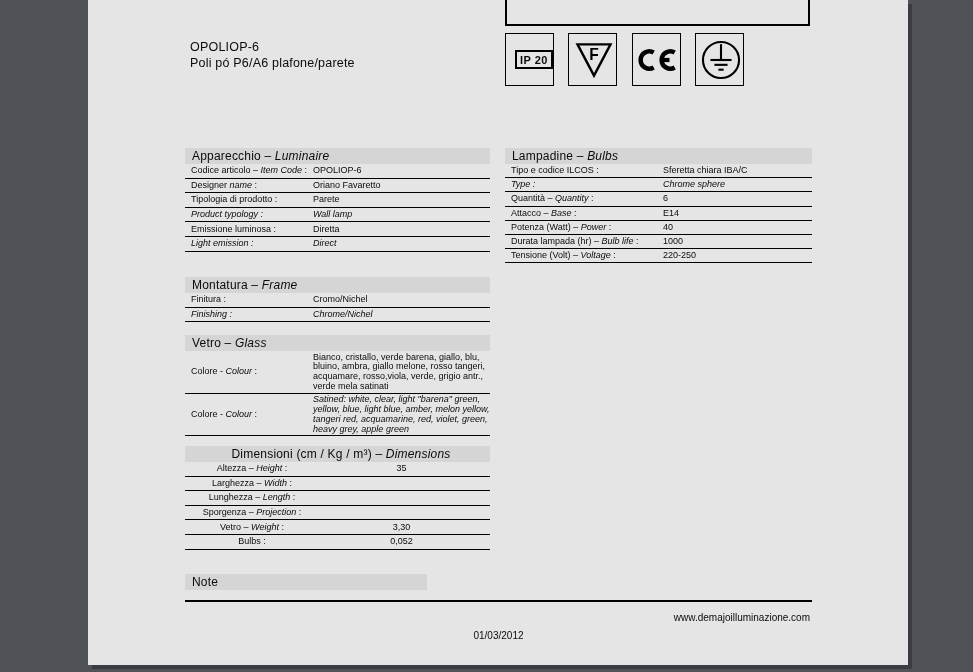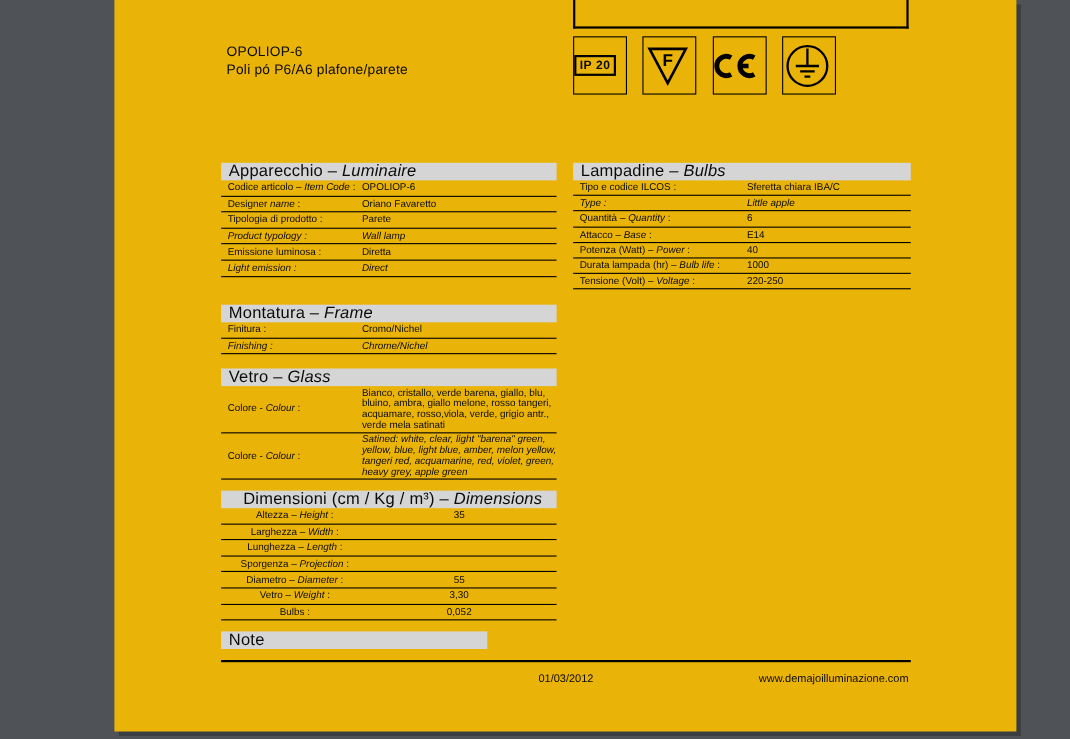--- a/index.html
+++ b/index.html
@@ -3,49 +3,49 @@
 <meta charset="utf-8">
 <style>
   html,body{margin:0;padding:0;}
   body{
     width:973px;height:672px;position:relative;overflow:hidden;
     background:#4f5357;
     font-family:"Liberation Sans","DejaVu Sans",sans-serif;
     color:#0b0b0b;
   }
   .page{
-    position:absolute;left:104px;top:0;width:820px;height:665px;
-    background:#eab308;
+    position:absolute;left:88px;top:0;width:820px;height:665px;
+    background:#e5e5e5;
     box-shadow:4px 4px 0 #393d41;
   }
   
   .title{position:absolute;left:102px;top:39px;font-size:12.5px;line-height:16px;letter-spacing:.2px;}
   
   .logo-box{position:absolute;left:417px;top:0;width:305px;height:26px;
     border-left:2px solid #000;border-right:2px solid #000;border-bottom:2px solid #000;box-sizing:border-box;}
   
   .cert{position:absolute;top:33px;width:49px;height:53px;border:1.5px solid #000;
-    box-sizing:border-box;display:flex;align-items:center;justify-content:flex-start;}
+    box-sizing:border-box;display:flex;align-items:center;justify-content:flex-end;}
   .ip-inner{border:2px solid #000;padding:1px 3px 0 3px;font-weight:bold;font-size:11px;letter-spacing:.5px;line-height:14px;}
   
   .tbl{position:absolute;box-sizing:border-box;}
-  .tbl-head{background:#d5d5d5;height:16px;line-height:16px;font-size:15px;padding-left:7px;letter-spacing:.2px;}
+  .tbl-head{background:#d5d5d5;height:16px;line-height:16px;font-size:12px;padding-left:7px;letter-spacing:.2px;}
   .row{display:flex;align-items:center;border-bottom:1.5px solid #000;box-sizing:border-box;
     font-size:9px;line-height:11px;padding-left:6px;white-space:nowrap;}
   .row .lbl{width:122px;flex:none;}
   .row .val{flex:1;}
   .it{font-style:italic;}
   .r146{height:14.6px;} .r142{height:14.2px;} .r145{height:14.5px;}
   .tbl-bulbs .row .lbl{width:152px;}
   .row.tall{height:auto;min-height:40px;align-items:center;white-space:normal;
     line-height:9.8px;padding-top:1.5px;padding-bottom:1px;}
   
   .footer-rule{position:absolute;left:97px;top:600px;width:627px;height:2px;background:#000;}
   .footer-text{position:absolute;left:97px;top:612px;width:627px;font-size:10px;}
-  .footer-date{position:absolute;left:0;width:100%;text-align:center;}
+  .footer-date{position:absolute;left:0;width:100%;text-align:center;margin-top:18px;}
   .footer-site{position:absolute;right:2px;}
   svg{display:block;}
 </style>
 </head>
 <body>
 
 <div class="page">
 
   <div class="title">
     <div>OPOLIOP-6</div>
@@ -109,21 +109,21 @@
   </div>
 
   <div class="tbl tbl-bulbs" style="left:417px;top:148px;width:307px;">
     <div class="tbl-head"><span>Lampadine – </span><span class="it">Bulbs</span></div>
     <div class="row r142">
       <span class="lbl"><span>Tipo e codice ILCOS :</span><span class="it"></span><span></span></span>
       <span class="val">Sferetta chiara IBA/C</span>
     </div>
     <div class="row r142">
       <span class="lbl"><span></span><span class="it">Type :</span><span></span></span>
-      <span class="val it">Little apple</span>
+      <span class="val it">Chrome sphere</span>
     </div>
     <div class="row r142">
       <span class="lbl"><span>Quantità – </span><span class="it">Quantity</span><span> :</span></span>
       <span class="val">6</span>
     </div>
     <div class="row r142">
       <span class="lbl"><span>Attacco – </span><span class="it">Base</span><span> :</span></span>
       <span class="val">E14</span>
     </div>
     <div class="row r142">
@@ -176,24 +176,20 @@
     </div>
     <div class="row r146">
       <span class="lbl"><span>Lunghezza – </span><span class="it">Length</span><span> :</span></span>
       <span class="val"></span>
     </div>
     <div class="row r146">
       <span class="lbl"><span>Sporgenza – </span><span class="it">Projection</span><span> :</span></span>
       <span class="val"></span>
     </div>
     <div class="row r146">
-      <span class="lbl"><span>Diametro – </span><span class="it">Diameter</span><span> :</span></span>
-      <span class="val">55</span>
-    </div>
-    <div class="row r146">
       <span class="lbl"><span>Vetro – </span><span class="it">Weight</span><span> :</span></span>
       <span class="val">3,30</span>
     </div>
     <div class="row r146">
       <span class="lbl"><span>Bulbs :</span><span class="it"></span><span></span></span>
       <span class="val">0,052</span>
     </div>
   </div>
 
   <div class="tbl" style="left:97px;top:574px;width:242px;">

